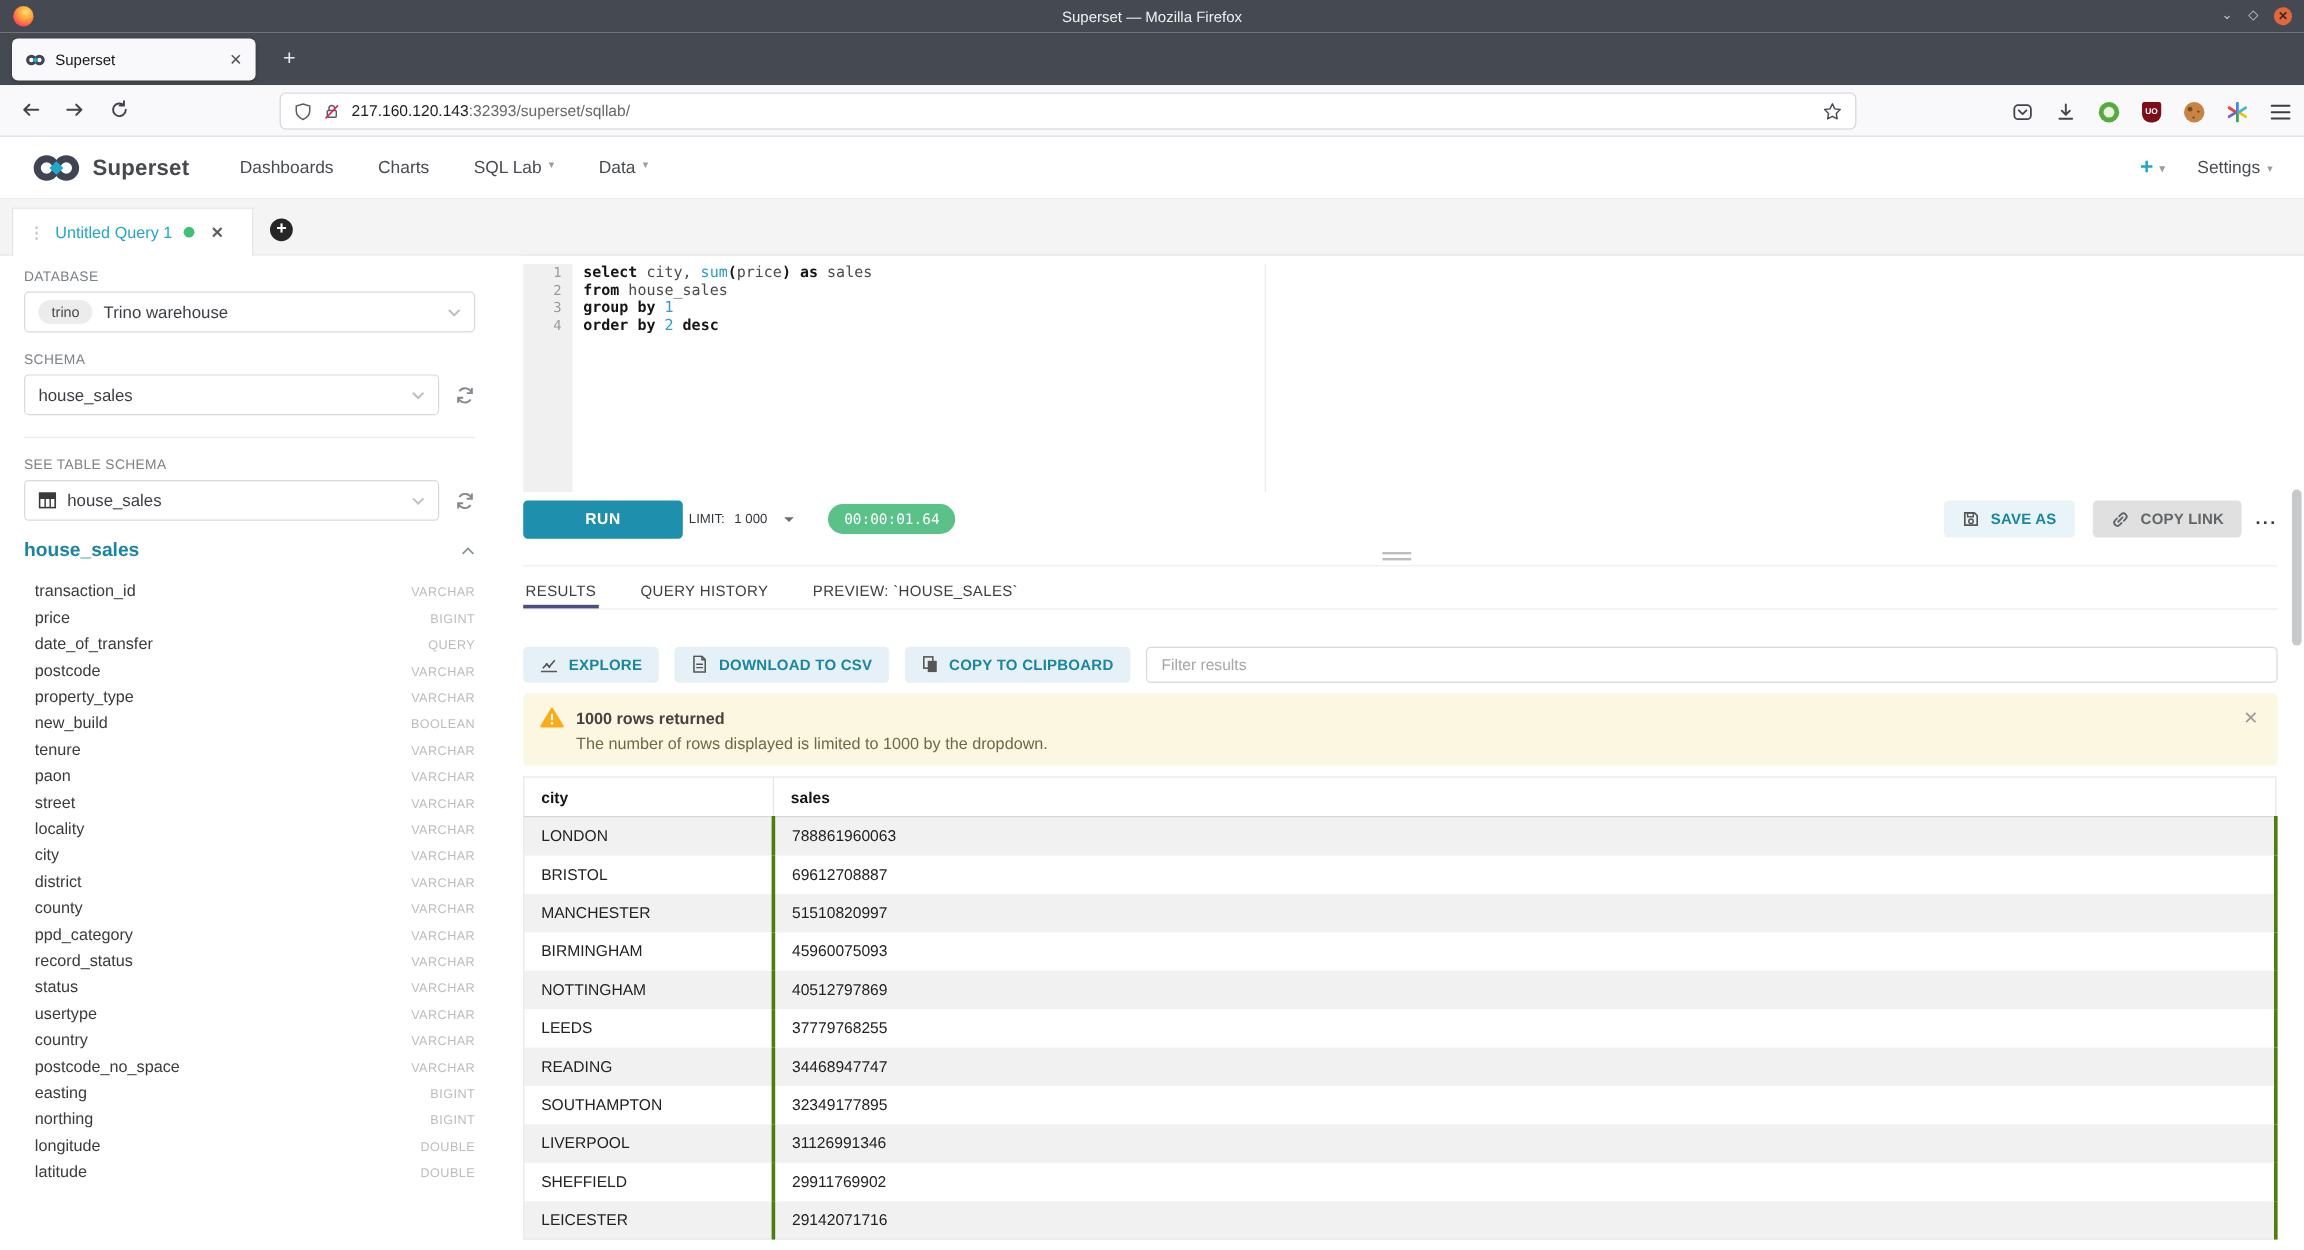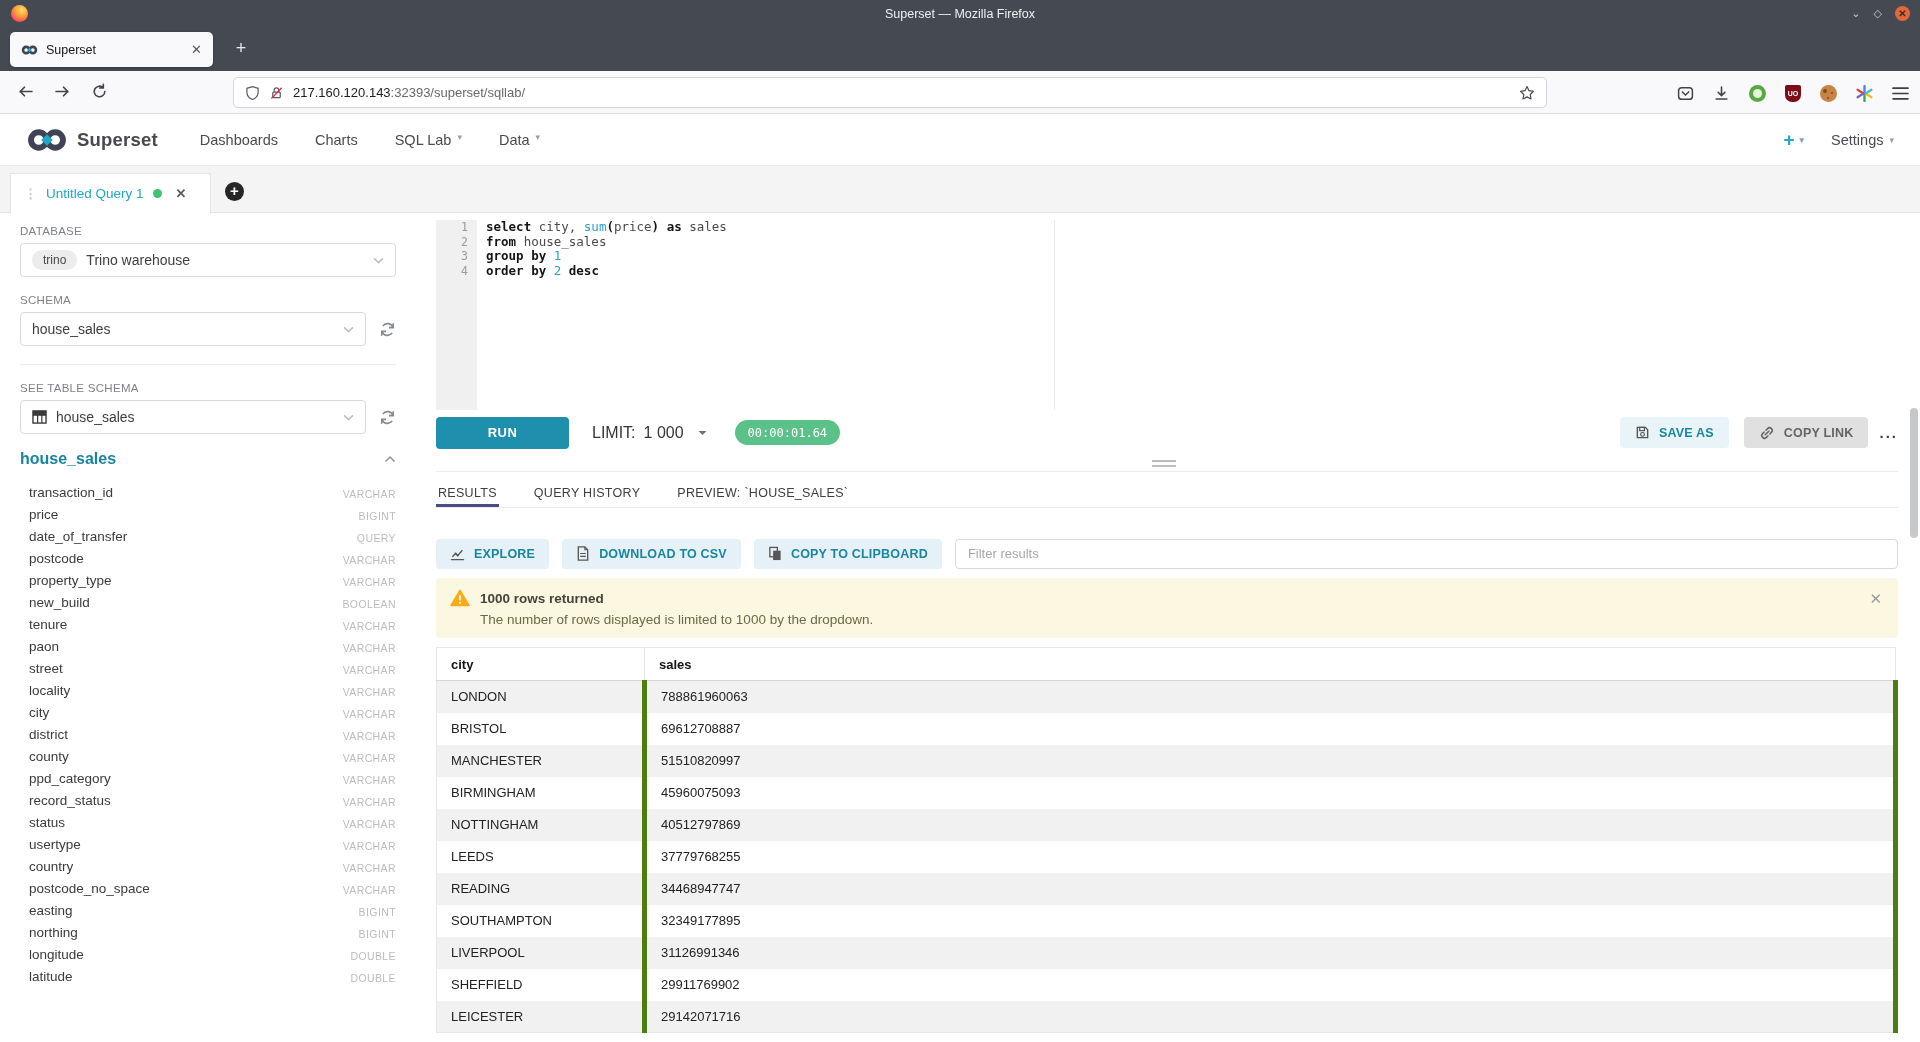--- a/index.html
+++ b/index.html
@@ -92,21 +92,21 @@
   .print-margin{position:absolute;left:618px;top:0;bottom:0;width:1px;background:#ececec}
   .code-line{position:relative;display:flex;height:14.5px;line-height:14.5px}
   .ln{width:41px;color:#9b9b9b;text-align:right;padding-right:9px;font-size:11.5px;flex:none}
   .code{padding-left:9px;white-space:pre;color:#4a4a4a}
   .tok-kw,.tok-p{font-weight:bold;color:#151515}
   .tok-fn,.tok-num{color:#2b9ec9}
 
   .sql-toolbar{position:absolute;top:203px;left:0;right:0;height:33px;display:flex;align-items:center}
   .run-btn{width:133px;height:32px;background:#1f8fae;color:#fff;font-weight:bold;font-size:13px;letter-spacing:.5px;
            border-radius:4px;display:flex;align-items:center;justify-content:center}
-  .limit{margin-left:23px;display:flex;align-items:center;gap:8px;font-size:16px;color:#33373b}
+  .limit{margin-left:5px;display:flex;align-items:center;gap:8px;font-size:11px;color:#33373b}
   .limit-caret{margin-left:6px;display:flex}
   .timer{margin-left:28px;background:#5ac189;color:#fff;border-radius:14px;height:25px;display:flex;align-items:center;
          padding:0 13px;font-size:12px;font-family:"DejaVu Sans Mono",monospace}
   .toolbar-right{margin-left:auto;display:flex;align-items:center;gap:15px}
   .tbtn{height:31px;border-radius:4px;display:flex;align-items:center;gap:9px;padding:0 15px;
         font-weight:bold;font-size:12.5px;letter-spacing:.2px}
   .btn-saveas{background:#e9f4f8;color:#1985a0}
   .btn-copylink{background:#e0e0e0;color:#626568}
   .more-dots{color:#3c3c3c;font-weight:bold;font-size:15px;letter-spacing:2px;margin-left:-4px}
 
@@ -130,21 +130,21 @@
   .alert-head{display:flex;align-items:center;gap:10px}
   .alert-title{font-size:13.5px;font-weight:bold;color:#45433b}
   .alert-msg{margin:5px 0 0 30px;font-size:13.5px;color:#6e6847}
   .alert-close{position:absolute;right:16px;top:13px;color:#9b9b9b;font-size:15px;line-height:1}
 
   .results-table{position:absolute;top:434px;left:0;right:0}
   .rtable{width:100%;border-collapse:collapse;border:1px solid #e6e6e6}
   .rtable th{height:33px;text-align:left;font-size:13px;color:#141414;padding:0 14px;background:#fff;
              border-bottom:1px solid #d6d6d6;border-right:1px solid #e6e6e6;font-weight:bold}
   .rtable th:first-child{width:208px}
-  .rtable td{height:32px;font-size:13px;color:#222;padding:0 14px;border-right:5px solid #4d7c0f}
+  .rtable td{height:32px;font-size:13px;color:#222;padding:0 14px;border-right:3px solid #4d7c0f}
   .rtable tr.odd td{background:#f1f1f1}
 
   .vscroll{position:absolute;right:2px;top:408px;width:8px;height:130px;background:#c6c8ca;border-radius:4px}
 </style>
 </head>
 <body>
 
 <div class="screen">
 
   <div class="titlebar">

